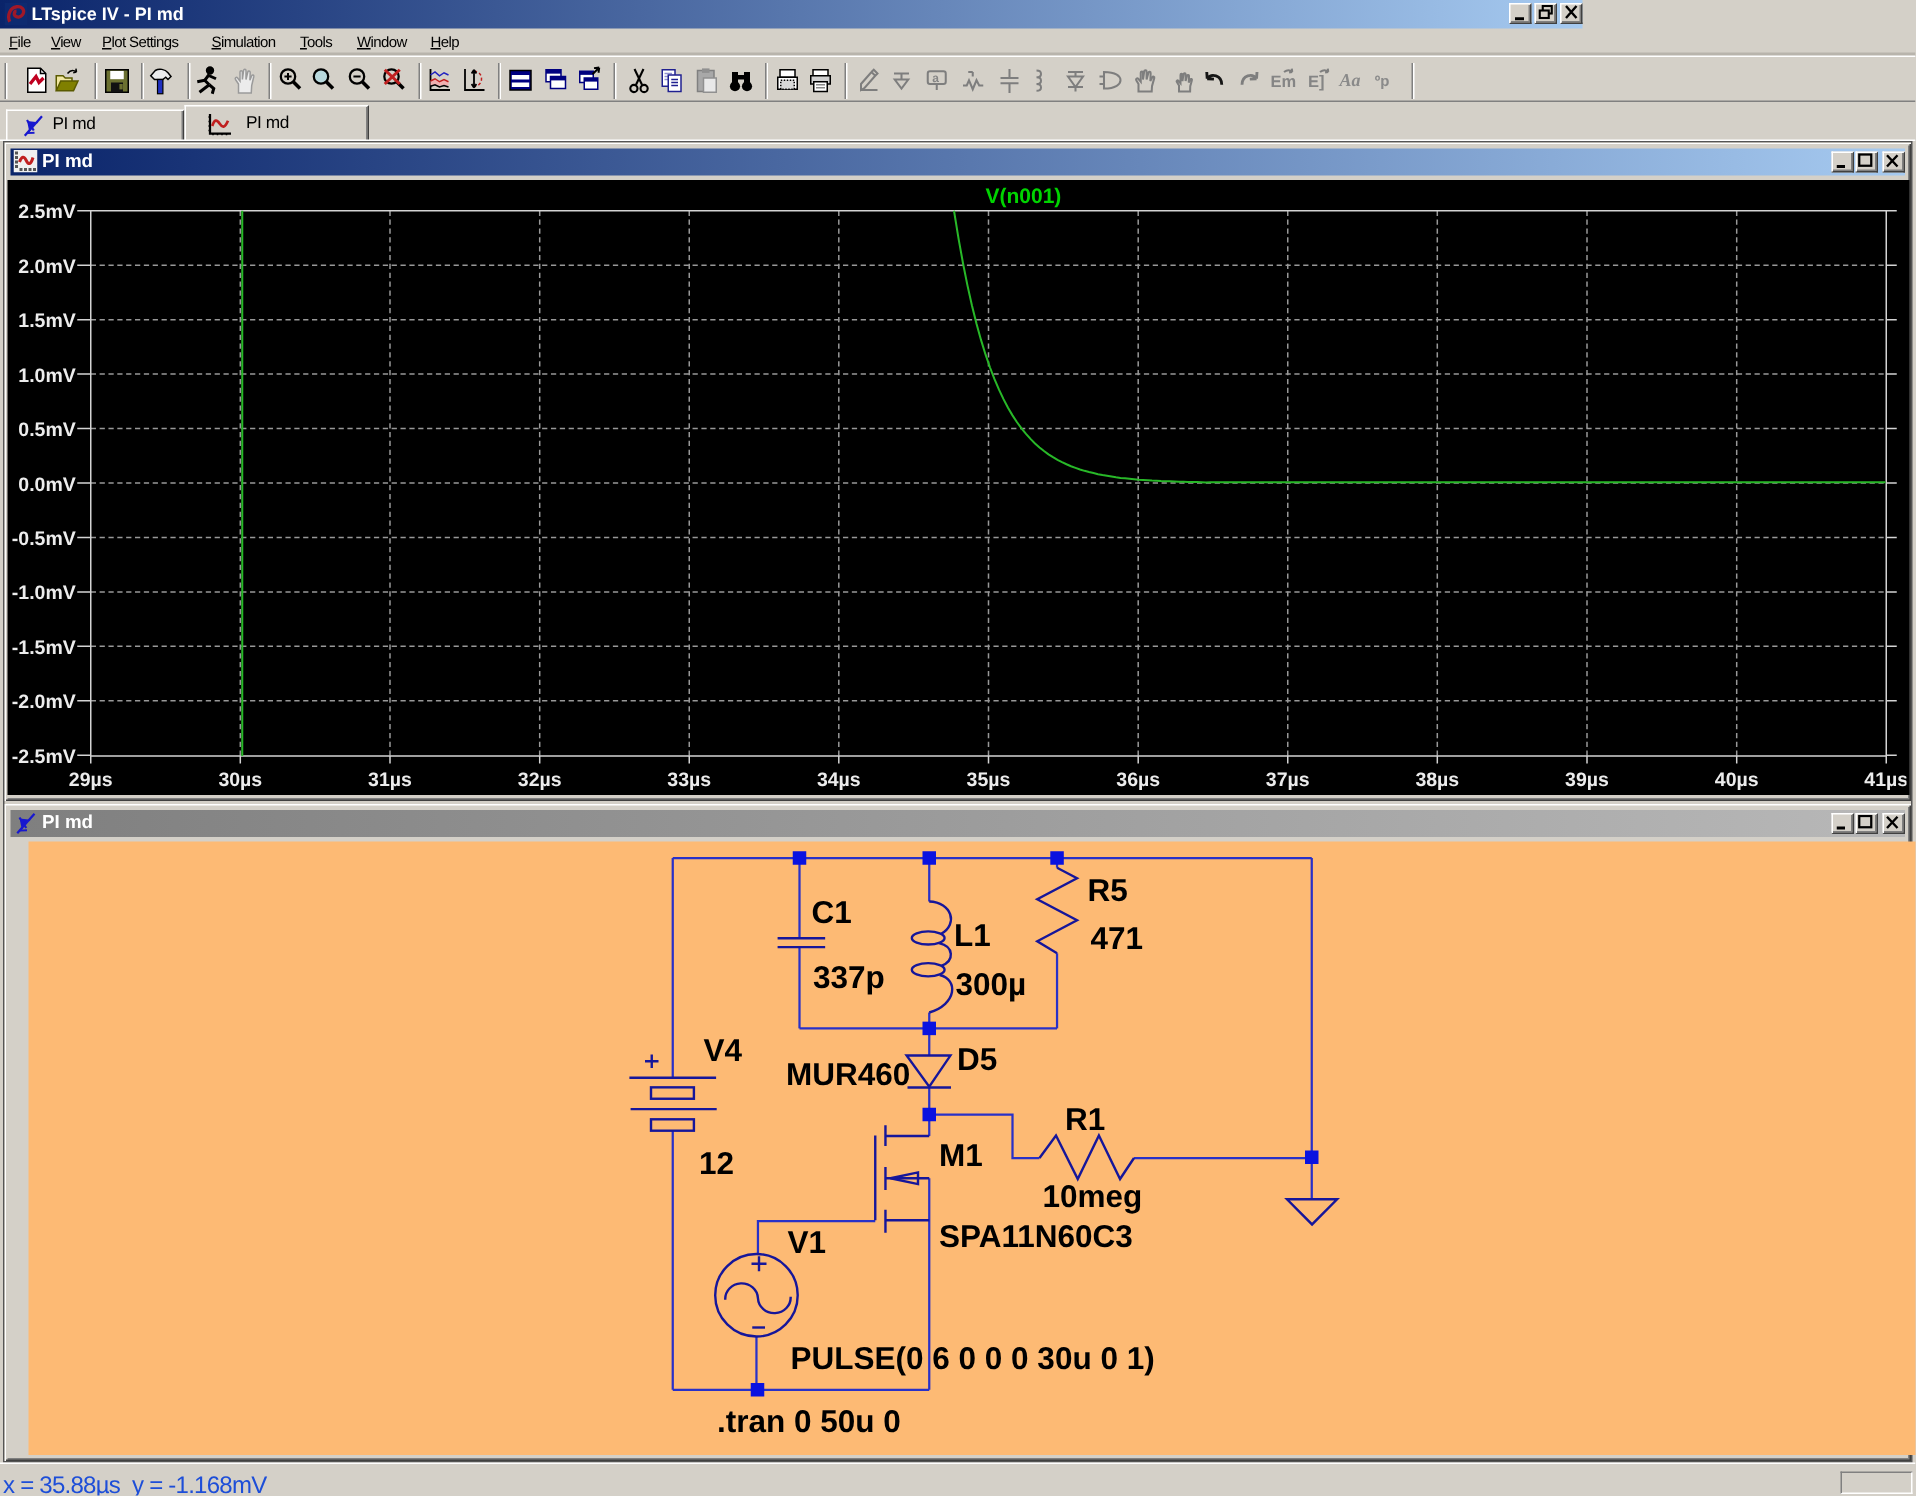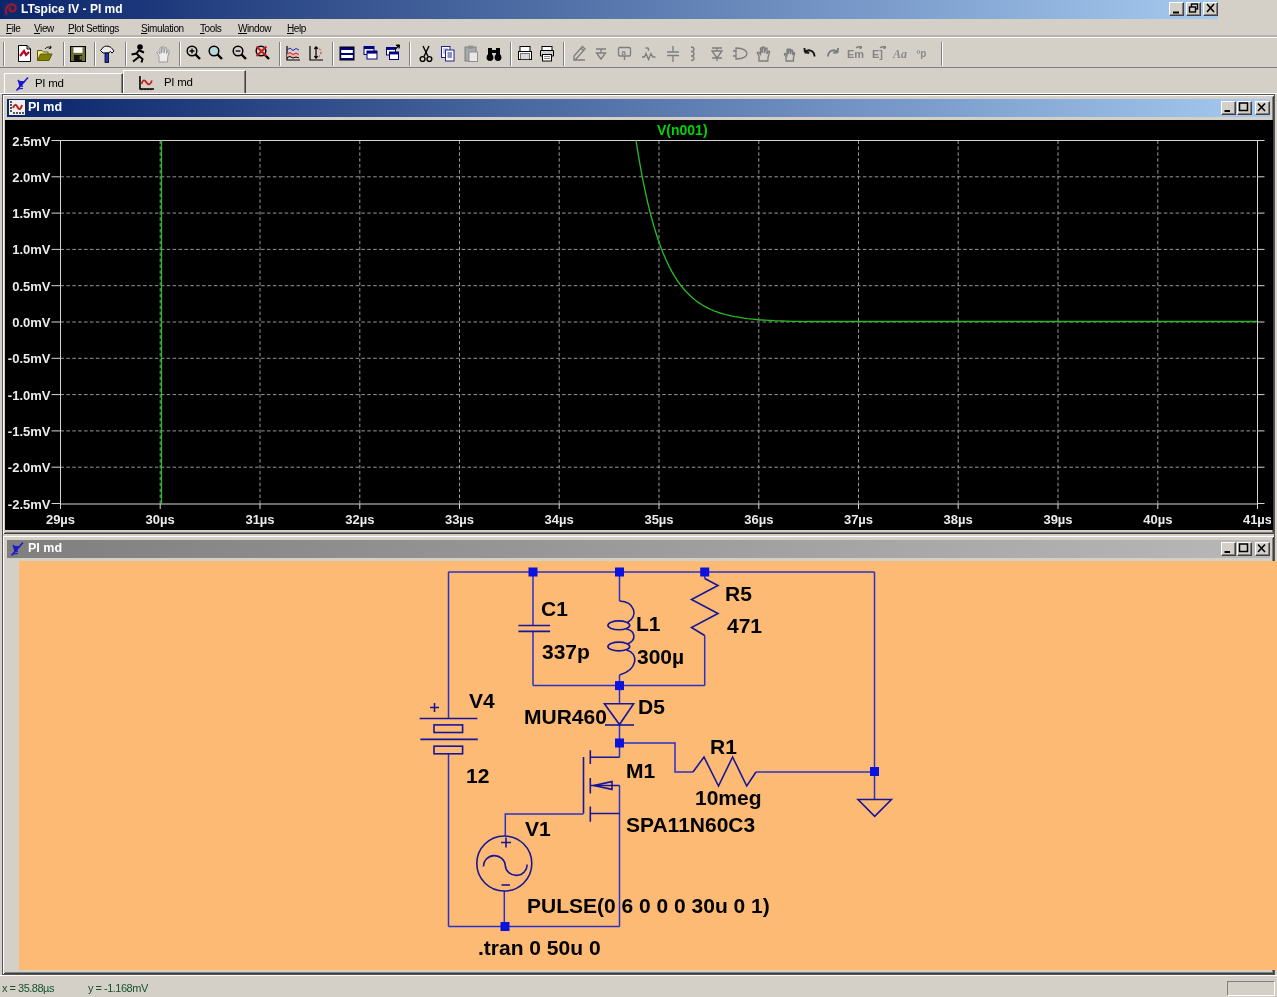--- a/index.html
+++ b/index.html
@@ -1,27 +1,27 @@
 <!DOCTYPE html>
 <html><head><meta charset="utf-8"><style>
 *{margin:0;padding:0;box-sizing:border-box}
 body{width:1277px;height:997px;position:relative;background:#d4d0c8;font-family:"Liberation Sans",sans-serif;overflow:hidden}
 .abs{position:absolute}
-.titlebar{left:0;top:0;width:1218px;height:19px;background:linear-gradient(90deg,#0a246a,#a6caf0);color:#fff;font-weight:bold;font-size:12px}
+.titlebar{left:0;top:0;width:1055px;height:19px;background:linear-gradient(90deg,#0a246a,#a6caf0);color:#fff;font-weight:bold;font-size:12px}
 .menubar{left:0;top:19px;width:1277px;height:18px;font-size:10px;letter-spacing:-0.4px;color:#000}
 .menubar span{position:absolute;top:4px}
 .toolbar{left:0;top:37px;width:1277px;height:31px;border-top:1px solid #fff;border-bottom:1px solid #808080;box-shadow:0 -2px 0 #b8b4ac}
 .sep{position:absolute;top:4px;width:2px;height:24px;border-left:1px solid #808080;border-right:1px solid #fff}
 .tabbar{left:0;top:69px;width:1277px;height:25px}
 .tab{position:absolute;background:#d4d0c8;border-left:1px solid #fff;border-top:1px solid #fff;border-right:1px solid #404040;box-shadow:inset -1px 0 0 #808080;font-size:11.5px;letter-spacing:-0.3px;color:#000}
 .mdi{left:2px;top:93.5px;width:1273px;height:881.5px;background:#d4d0c8;border:1.5px solid #555;box-sizing:border-box}
 .cw{position:absolute;background:#d4d0c8;box-shadow:inset 1px 1px 0 #fff,inset -1px -1px 0 #404040,inset 2px 2px 0 #d4d0c8,inset -2px -2px 0 #808080}
 .ct{position:absolute;left:4px;top:4px;height:18px;color:#fff;font-weight:bold;font-size:12.5px}
 .wb{position:absolute;width:15px;height:14px;background:#d4d0c8;border:1px solid;border-color:#fff #404040 #404040 #fff;box-shadow:inset -1px -1px 0 #808080;font-size:10px;font-weight:bold;color:#000;text-align:center;line-height:13px}
-.statusbar{left:0;top:975px;width:1277px;height:14px;border-top:1px solid #fff;font-size:11px;letter-spacing:-0.5px;color:#14532d}
+.statusbar{left:0;top:975px;width:1277px;height:14px;border-top:1px solid #fff;font-size:16px;letter-spacing:-0.5px;color:#1d4ed8}
 </style></head><body>
 <div class="abs titlebar">
  <div class="abs" style="left:3px;top:2px"><svg width="15" height="15" viewBox="0 0 15 15">
         <rect width="15" height="15" fill="#0d2a70"></rect>
         <path d="M3.5,12.5 C1.5,8 4,3 8,2.5 C11.5,2 13.5,4.5 12.5,7 C11.5,9.5 8.5,10 7,8.5 C6,7.5 6.5,5.5 8,5.5" fill="none" stroke="#a01828" stroke-width="2.2"></path>
       </svg></div>
  <div class="abs" style="left:21px;top:2px">LTspice IV - PI md</div>
  <div class="wb" style="right:34.3px;top:2px"><svg width="13" height="11">
         <path d="M3,9.5 H9" stroke="#000" stroke-width="2"></path>
       </svg></div>

